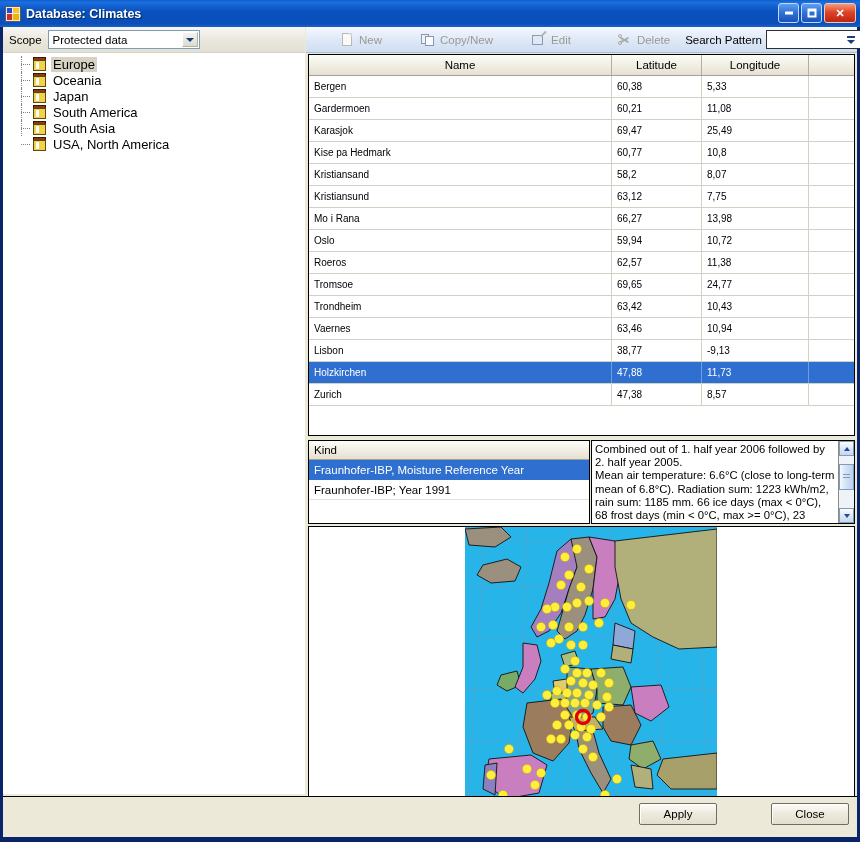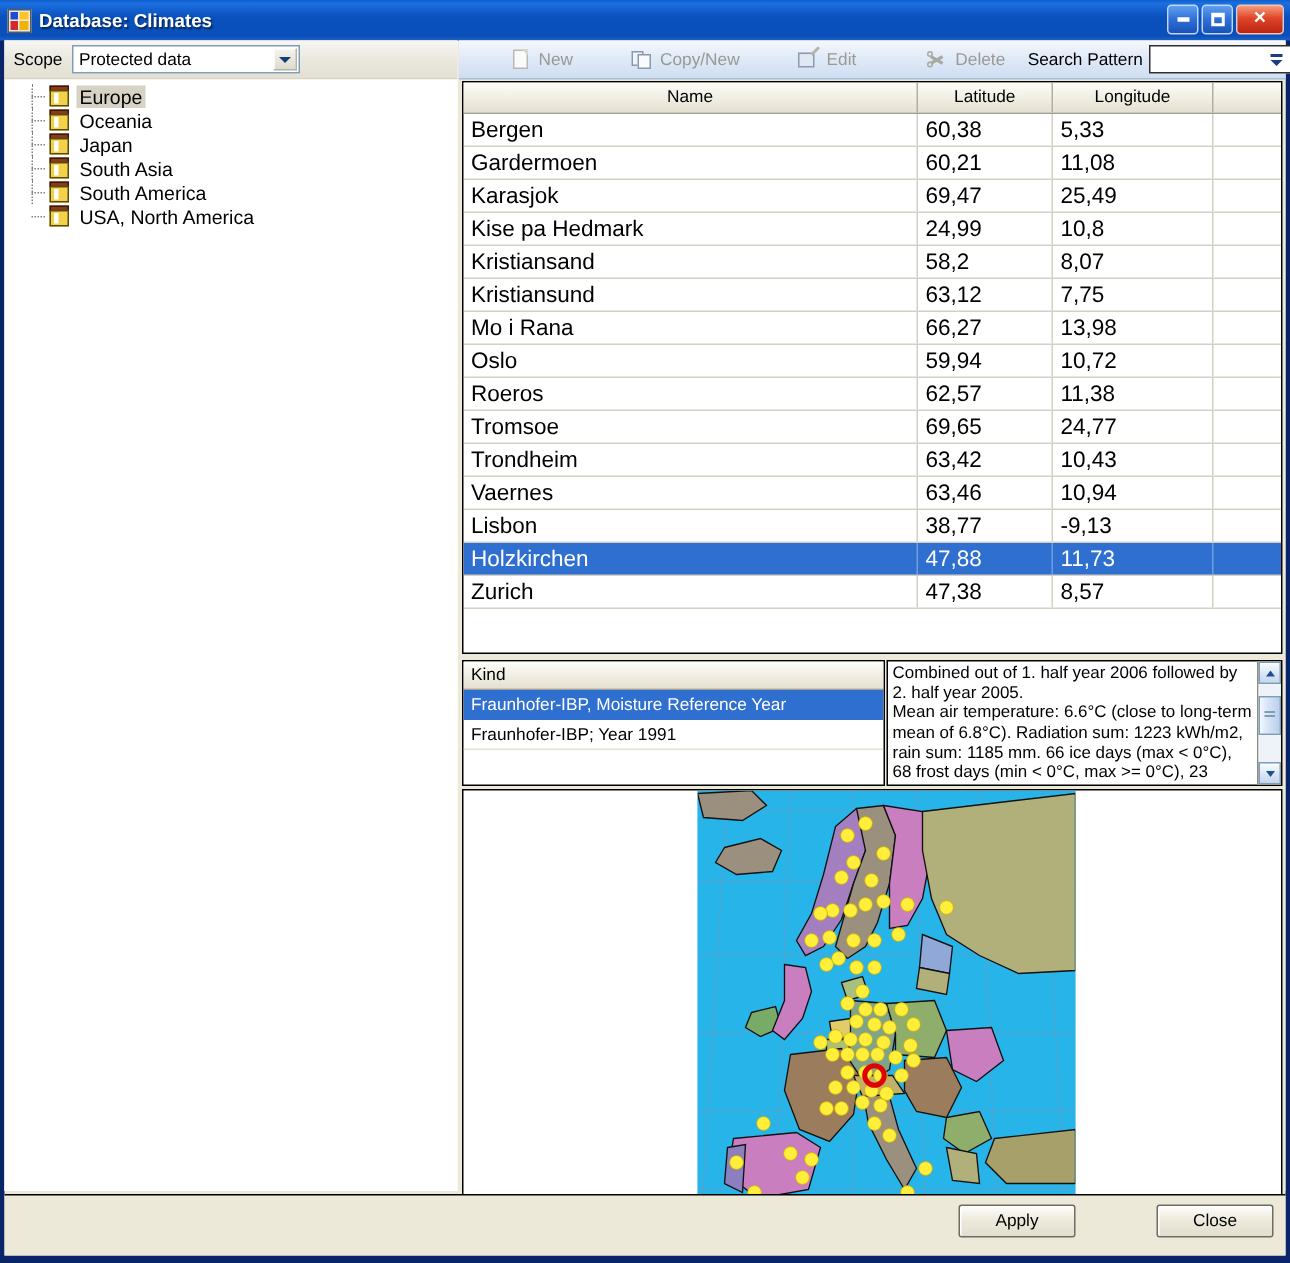--- a/index.html
+++ b/index.html
@@ -164,21 +164,21 @@
     font-size: 11.5px; color: #000; display:flex; align-items:center; justify-content:center;
     border-right: 1px solid #b3afa0; height: 100%;
   }
   .hcell.c1 { width: 303px; }
   .hcell.c2 { width: 90px; }
   .hcell.c3 { width: 107px; }
   .hcell.c4 { flex: 1 1 auto; border-right: 0; }
   #gridbody { height: 359px; overflow: hidden; }
   .grow { display: flex; height: 22px; border-bottom: 1px solid #d3d0c4; }
   .grow.sel { background: #2f6fd0; color: #fff; }
-  .gcell { font-size: 15px; display: flex; align-items: center; padding-left: 5px; border-right: 1px solid #d3d0c4; height: 100%; }
+  .gcell { font-size: 10px; display: flex; align-items: center; padding-left: 5px; border-right: 1px solid #d3d0c4; height: 100%; }
   .gcell.c1 { width: 303px; }
   .gcell.c2 { width: 90px; }
   .gcell.c3 { width: 107px; }
   .gcell.c4 { flex: 1 1 auto; border-right: 0; }
   .grow.sel .gcell { border-right-color: #6f9ee0; }
   .sbbtn {
     width: 15px; height: 15px;
     background: linear-gradient(180deg,#fbfcfd 0%, #dde8f6 50%, #c6d7ef 100%);
     border: 1px solid #7f9db9; display:flex; align-items:center; justify-content:center;
   }
@@ -311,31 +311,31 @@
           <span class="lab">Japan</span>
         </div>
         <div class="tnode">
           <span class="tvline"></span>
             <span class="dashes"></span>
           <span class="bookicon">
               <span class="top"></span>
               <span class="body"></span>
               <span class="stripe"></span>
             </span>
-          <span class="lab">South Asia</span>
+          <span class="lab">South America</span>
         </div>
         <div class="tnode">
           <span class="tvline"></span>
             <span class="dashes"></span>
           <span class="bookicon">
               <span class="top"></span>
               <span class="body"></span>
               <span class="stripe"></span>
             </span>
-          <span class="lab">South America</span>
+          <span class="lab">South Asia</span>
         </div>
         <div class="tnode">
           <span class="dashes"></span>
           <span class="bookicon">
               <span class="top"></span>
               <span class="body"></span>
               <span class="stripe"></span>
             </span>
           <span class="lab">USA, North America</span>
         </div>
@@ -414,21 +414,21 @@
               <span class="gcell c4"></span>
             </div>
             <div class="grow">
               <span class="gcell c1">Karasjok</span>
               <span class="gcell c2">69,47</span>
               <span class="gcell c3">25,49</span>
               <span class="gcell c4"></span>
             </div>
             <div class="grow">
               <span class="gcell c1">Kise pa Hedmark</span>
-              <span class="gcell c2">24,99</span>
+              <span class="gcell c2">60,77</span>
               <span class="gcell c3">10,8</span>
               <span class="gcell c4"></span>
             </div>
             <div class="grow">
               <span class="gcell c1">Kristiansand</span>
               <span class="gcell c2">58,2</span>
               <span class="gcell c3">8,07</span>
               <span class="gcell c4"></span>
             </div>
             <div class="grow">

